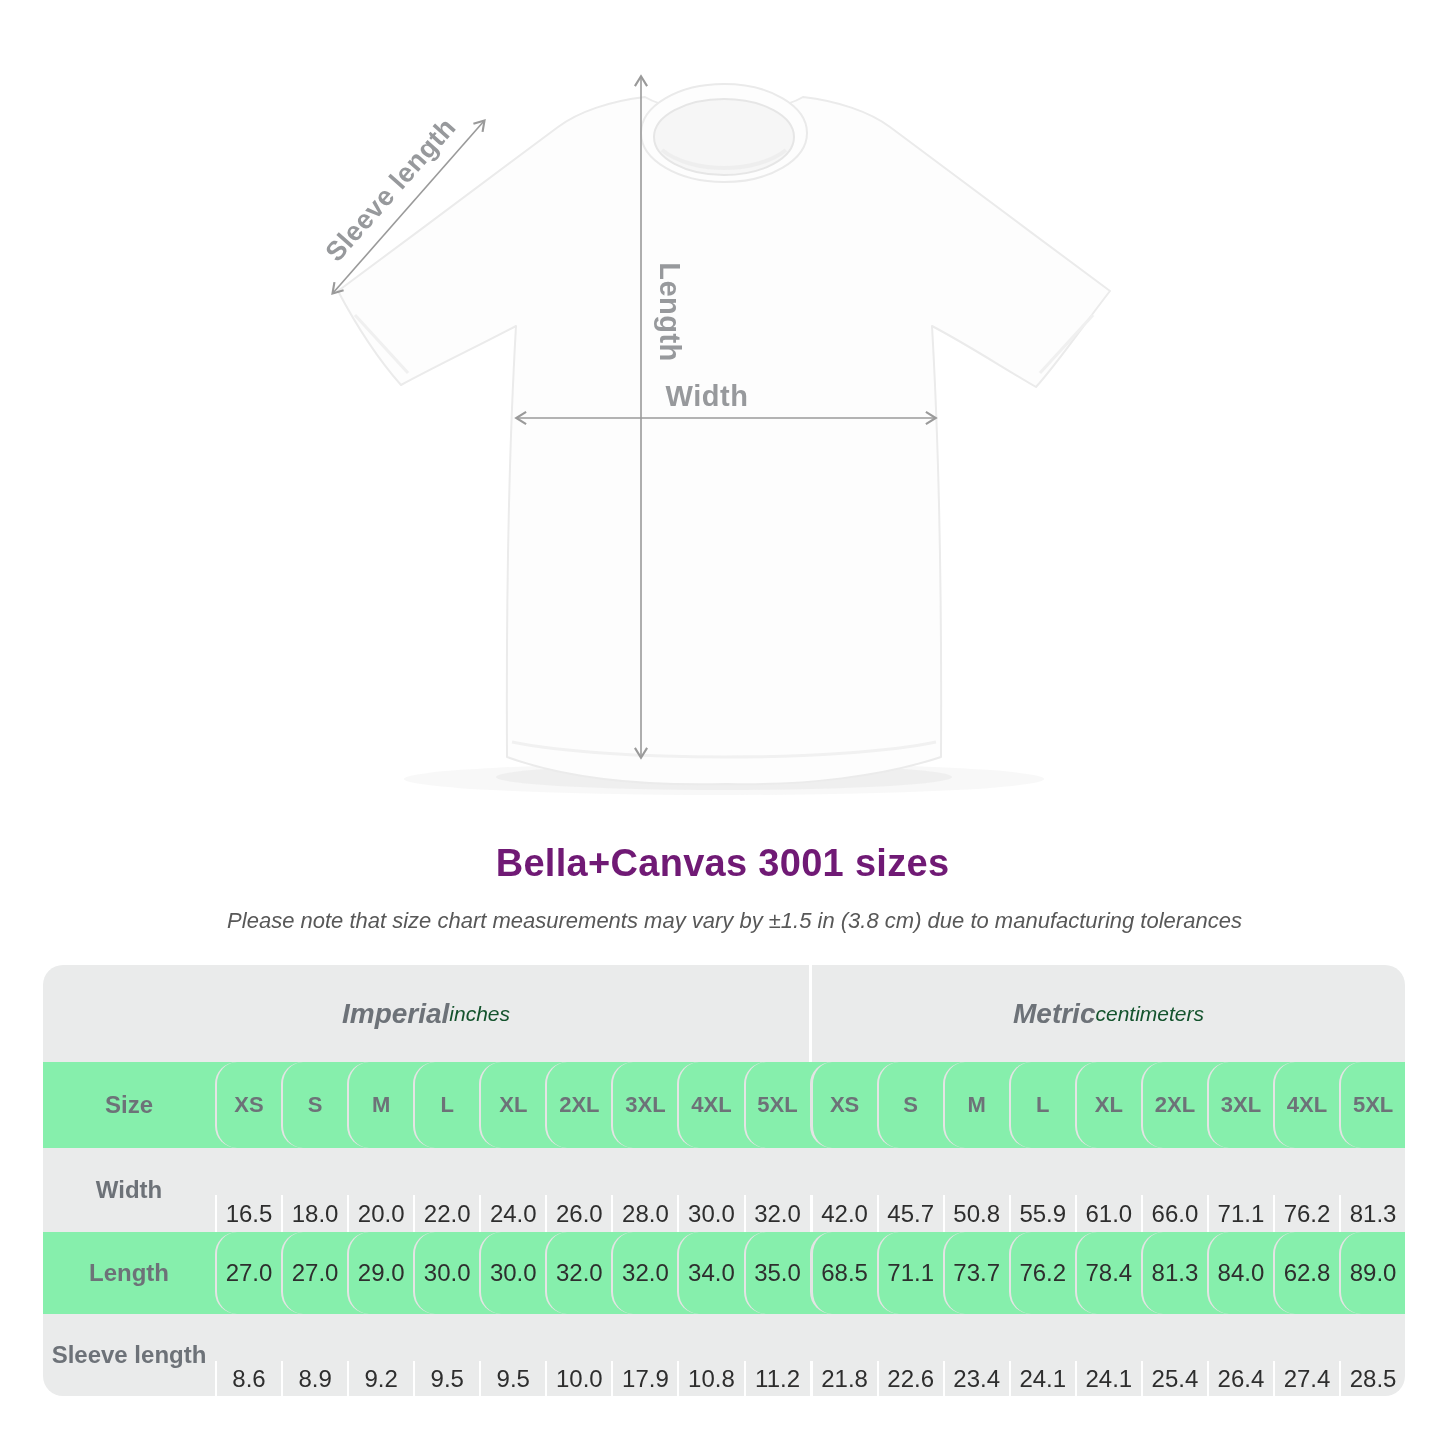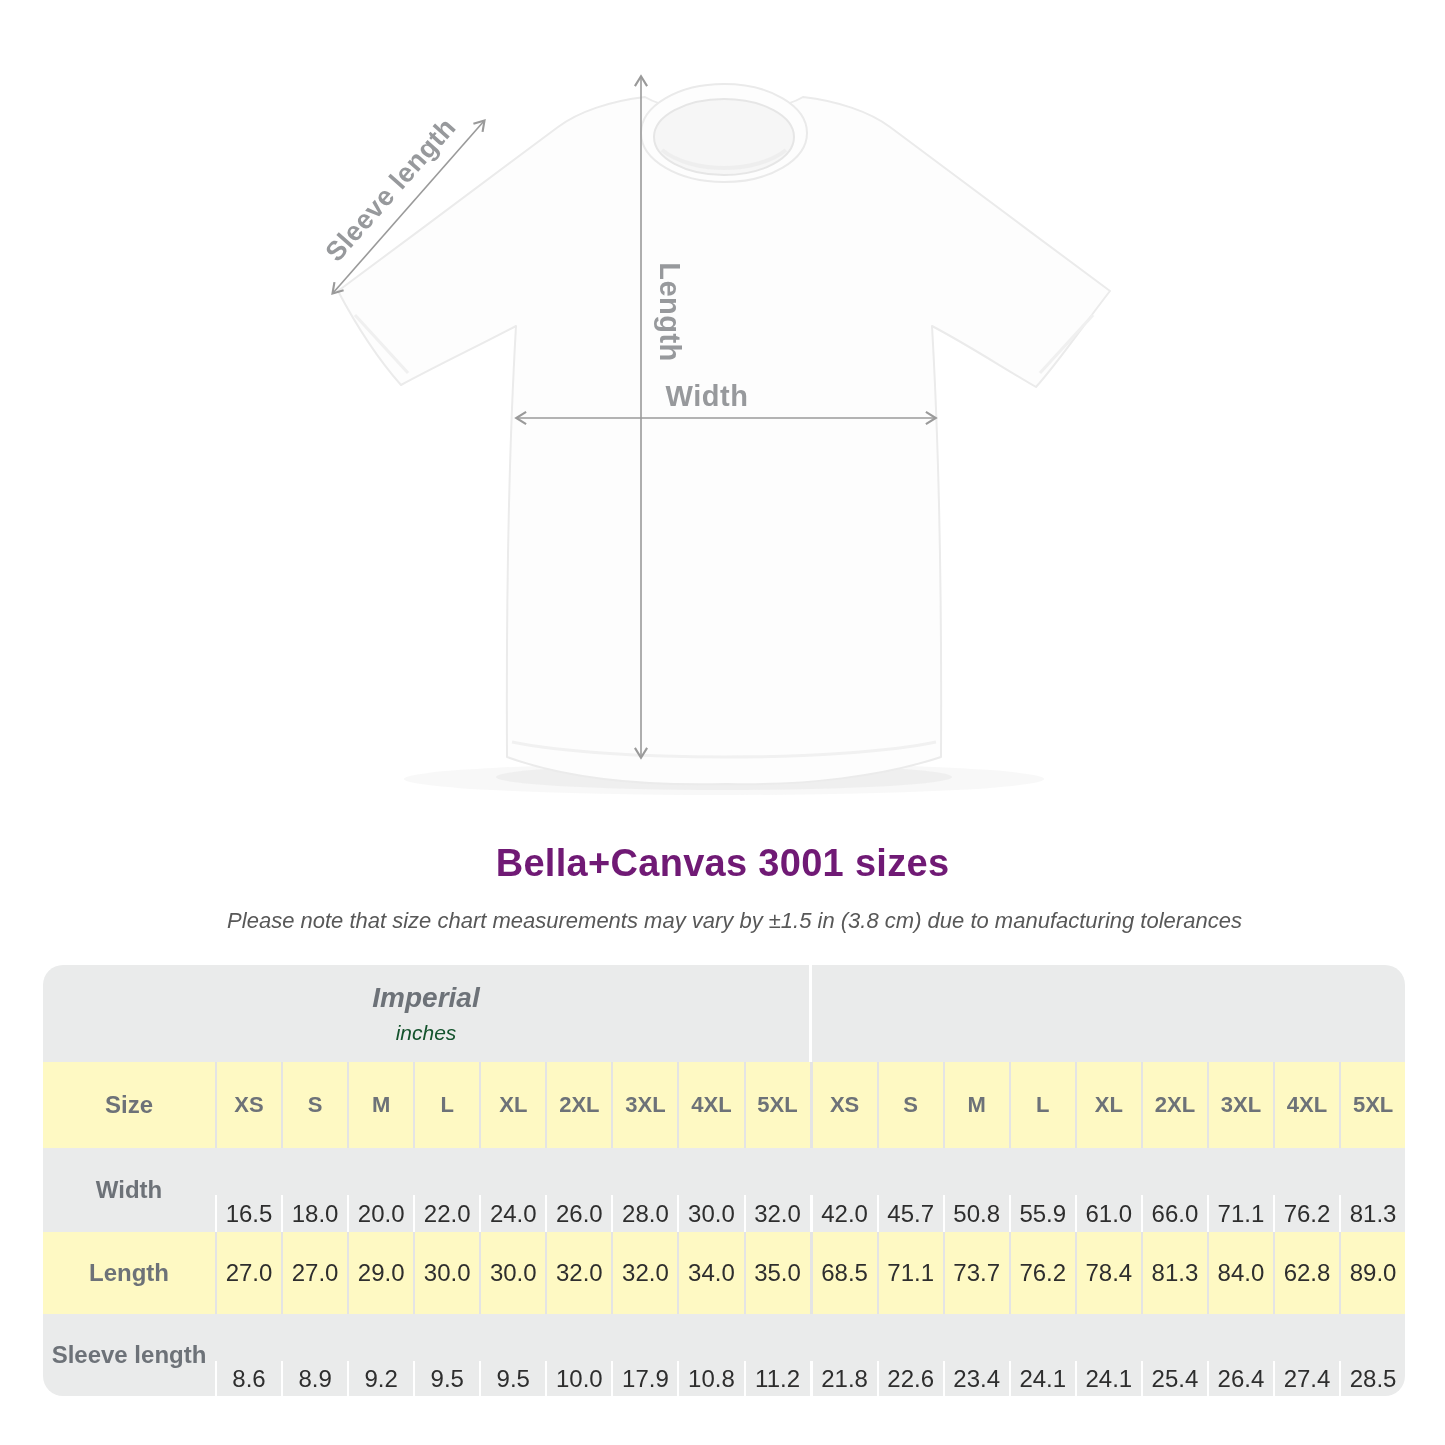--- a/index.html
+++ b/index.html
@@ -17,39 +17,39 @@
   
   .title{position:absolute;left:0;top:842px;width:100%;text-align:center;
          font-size:38px;font-weight:bold;color:#701a75;letter-spacing:.3px;}
   .subtitle{position:absolute;left:12px;top:908px;width:100%;text-align:center;
             font-size:22px;font-style:italic;color:#585858;}
 
   
   .sizetable{position:absolute;left:43px;top:965px;width:1362px;height:431px;
              border-radius:20px;overflow:hidden;background:#fff;}
   .band{display:flex;height:97px;background:#eaebeb;}
-  .band-sec{display:flex;flex-direction:column;justify-content:center;align-items:center;row-gap:7px;}
+  .band-sec{display:flex;flex-direction:row;justify-content:center;align-items:center;row-gap:7px;}
   .band-imperial{width:766px;}
   .band-div{width:3px;background:#ffffff;}
   .band-metric{flex:1 1 0;}
   .g-label{font-size:28px;font-weight:bold;font-style:italic;color:#6d7278;}
   .g-unit{font-size:21px;font-style:italic;color:#14532d;}
 
   .trow{display:flex;width:100%;}
   .trow.gray{background:#eaebeb;}
-  .trow.white{background:#fef9c3;}
+  .trow.white{background:#86efac;}
   .size-row{height:86px;}
   .mrow-0{height:84px;}
   .mrow-1{height:82px;}
   .mrow-2{height:82px;}
 
   .cell{display:flex;align-items:center;justify-content:center;}
   .lab{width:172px;flex:0 0 172px;font-weight:bold;color:#6d7278;font-size:24px;}
   .val{flex:1 1 0;border-left:2px solid transparent;font-size:24px;color:#2e2e2e;}
-  .trow.white .val{border-left-color:#e4e4e4;}
+  .trow.white .val{border-left-color:#e4e4e4;border-radius:22px;}
   .trow.gray .val{border-left-color:#ffffff;margin-top:47px;}
   .val.grp{border-left-width:3px;}
   .size-row .val{font-weight:bold;color:#6d7278;font-size:22px;}
 </style>
 </head>
 <body>
 
 <div class="stage">
 
   <div class="diagram">
@@ -105,20 +105,24 @@
   <div class="title">Bella+Canvas 3001 sizes</div>
   <div class="subtitle">Please note that size chart measurements may vary by ±1.5 in (3.8 cm) due to manufacturing tolerances</div>
 
   <div class="sizetable">
     <div class="band">
       <div class="band-sec band-imperial">
         <div class="g-label">Imperial</div>
         <div class="g-unit">inches</div>
       </div>
       <div class="band-div"></div>
+      <div class="band-sec band-metric">
+        <div class="g-label">Metric</div>
+        <div class="g-unit">centimeters</div>
+      </div>
     </div>
     <div id="table-rows">
         <div class="trow size-row white">
           <div class="cell lab">Size</div>
           <div class="cell val">XS</div>
           <div class="cell val">S</div>
           <div class="cell val">M</div>
           <div class="cell val">L</div>
           <div class="cell val">XL</div>
           <div class="cell val">2XL</div>

